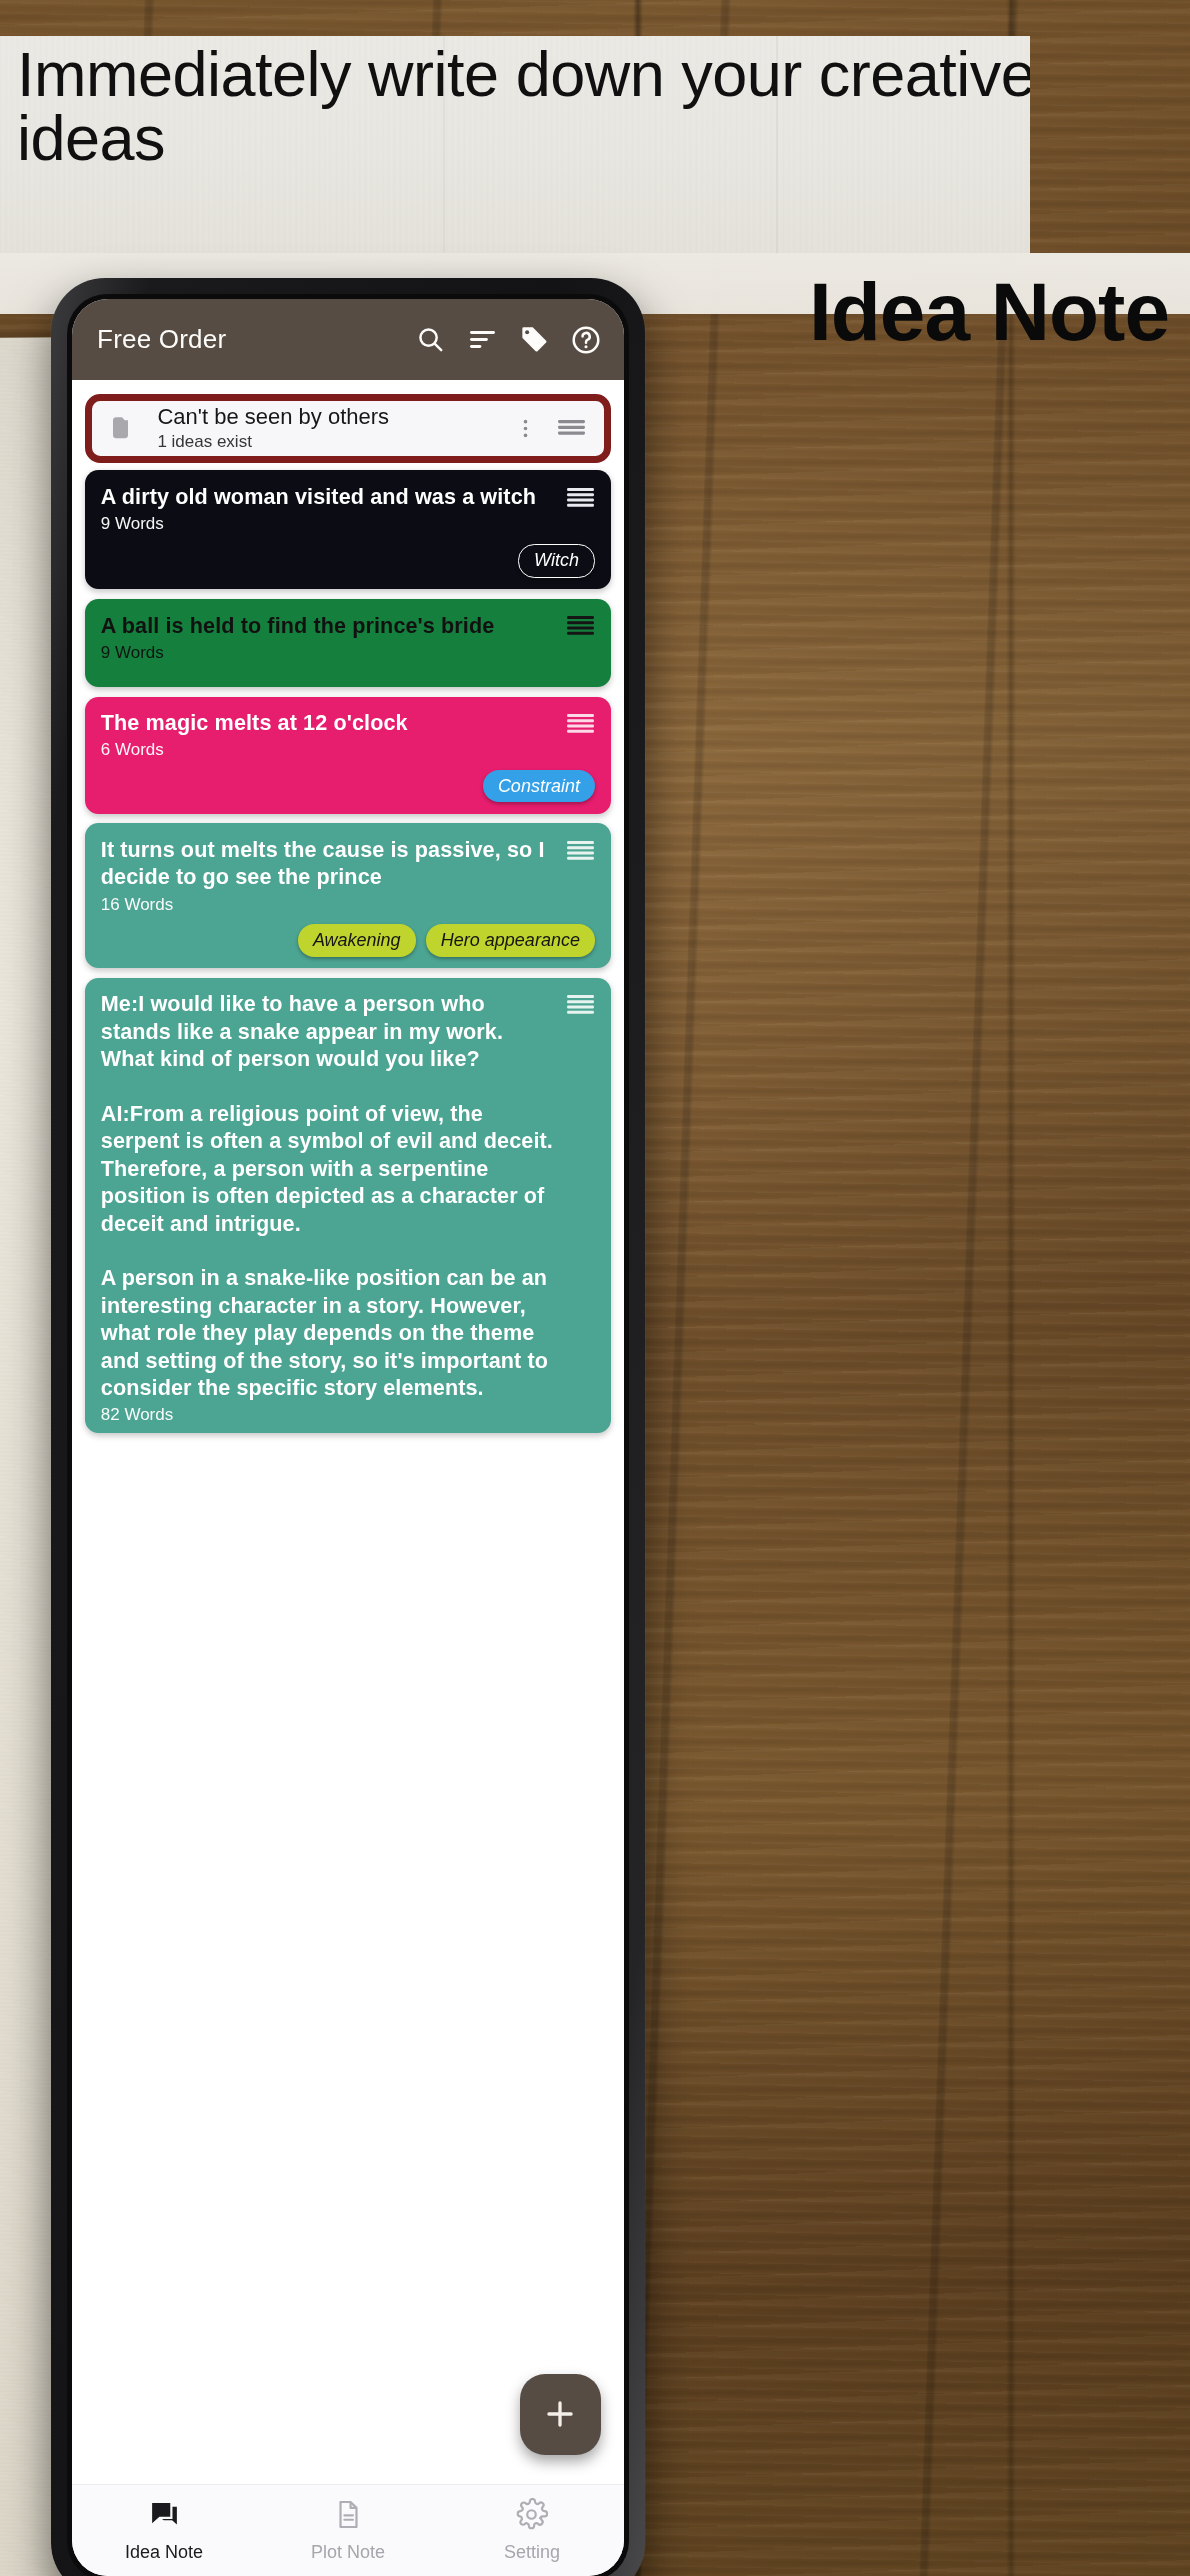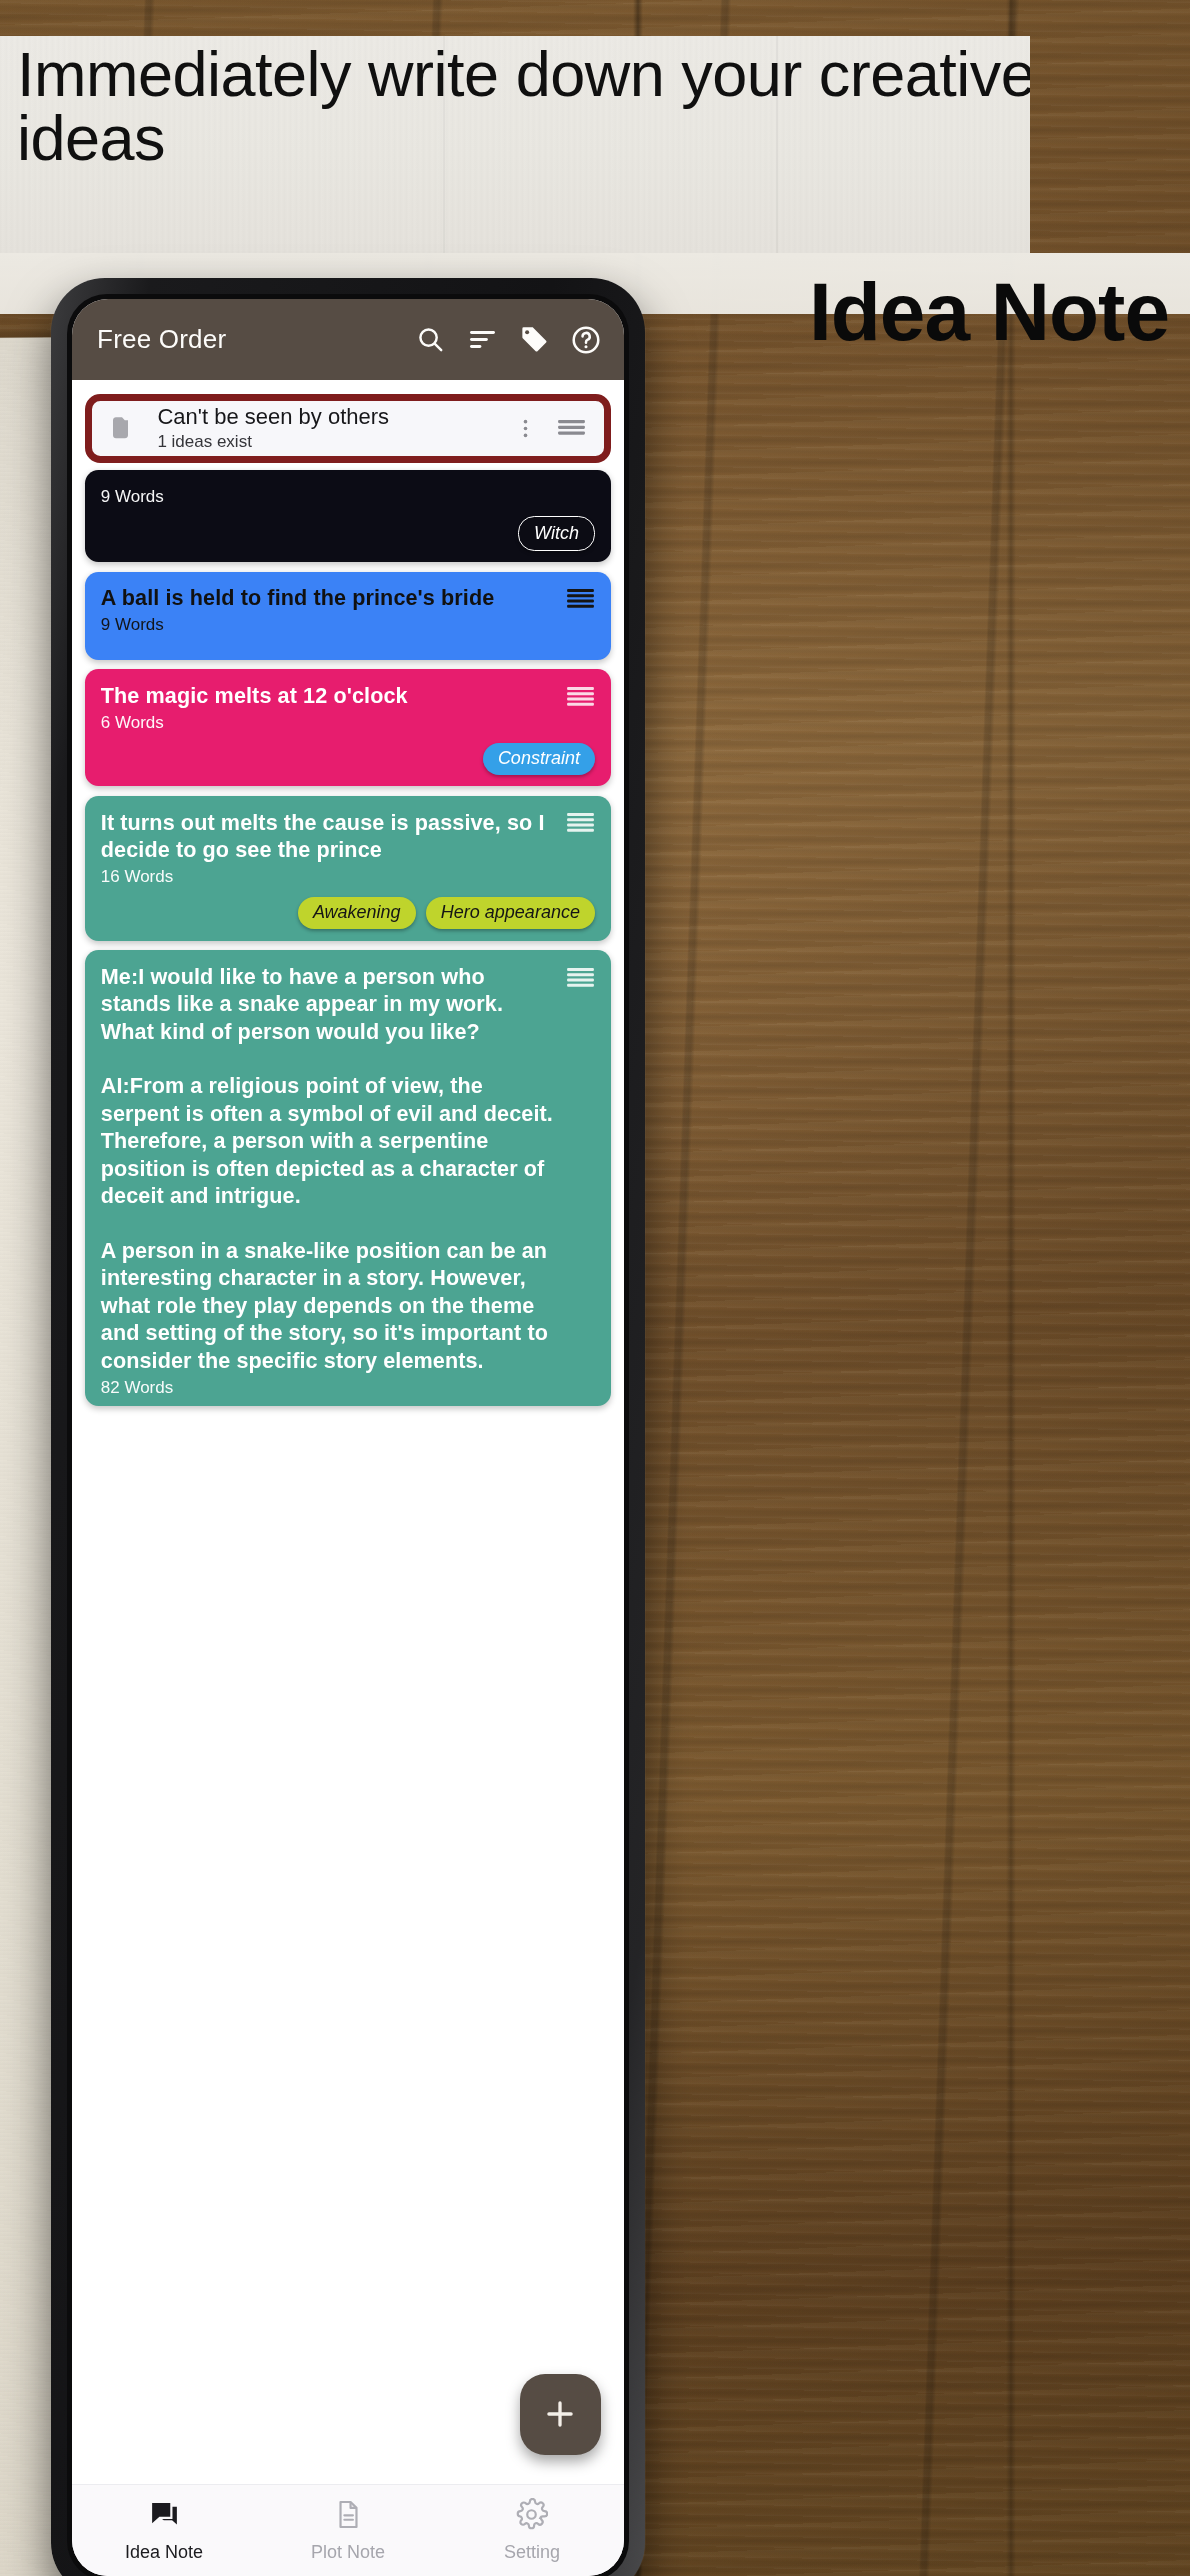--- a/index.html
+++ b/index.html
@@ -328,27 +328,38 @@
             <svg class="hamb" viewBox="0 0 30 24">
               <rect x="1" y="3" width="28" height="3.4" rx="1.2" fill="#8a8a90"></rect>
               <rect x="1" y="9" width="28" height="3.4" rx="1.2" fill="#8a8a90"></rect>
               <rect x="1" y="15" width="28" height="3.4" rx="1.2" fill="#8a8a90"></rect>
             </svg>
           </span>
         </div>
       </div>
 
       <div class="note" style="background:#0C0C15;color:#ffffff">
+        <div class="note-head">
+          <div class="note-title">A dirty old woman visited and was a witch</div>
+          <span class="note-drag">
+            <svg class="hamb" viewBox="0 0 30 24">
+              <rect x="1" y="2" width="28" height="3.2" rx="1.1" fill="#e9e9ef"></rect>
+              <rect x="1" y="7.5" width="28" height="3.2" rx="1.1" fill="#e9e9ef"></rect>
+              <rect x="1" y="13" width="28" height="3.2" rx="1.1" fill="#e9e9ef"></rect>
+              <rect x="1" y="18.5" width="28" height="3.2" rx="1.1" fill="#e9e9ef"></rect>
+            </svg>
+          </span>
+        </div>
         <div class="note-words">9 Words</div>
         <div class="tags">
           <span class="tag outline">Witch</span>
         </div>
       </div>
 
-      <div class="note" style="background:#3b82f6;color:#111111;min-height:88px">
+      <div class="note" style="background:#15803d;color:#111111;min-height:88px">
         <div class="note-head">
           <div class="note-title">A ball is held to find the prince's bride</div>
           <span class="note-drag">
             <svg class="hamb" viewBox="0 0 30 24">
               <rect x="1" y="2" width="28" height="3.2" rx="1.1" fill="#151515"></rect>
               <rect x="1" y="7.5" width="28" height="3.2" rx="1.1" fill="#151515"></rect>
               <rect x="1" y="13" width="28" height="3.2" rx="1.1" fill="#151515"></rect>
               <rect x="1" y="18.5" width="28" height="3.2" rx="1.1" fill="#151515"></rect>
             </svg>
           </span>

